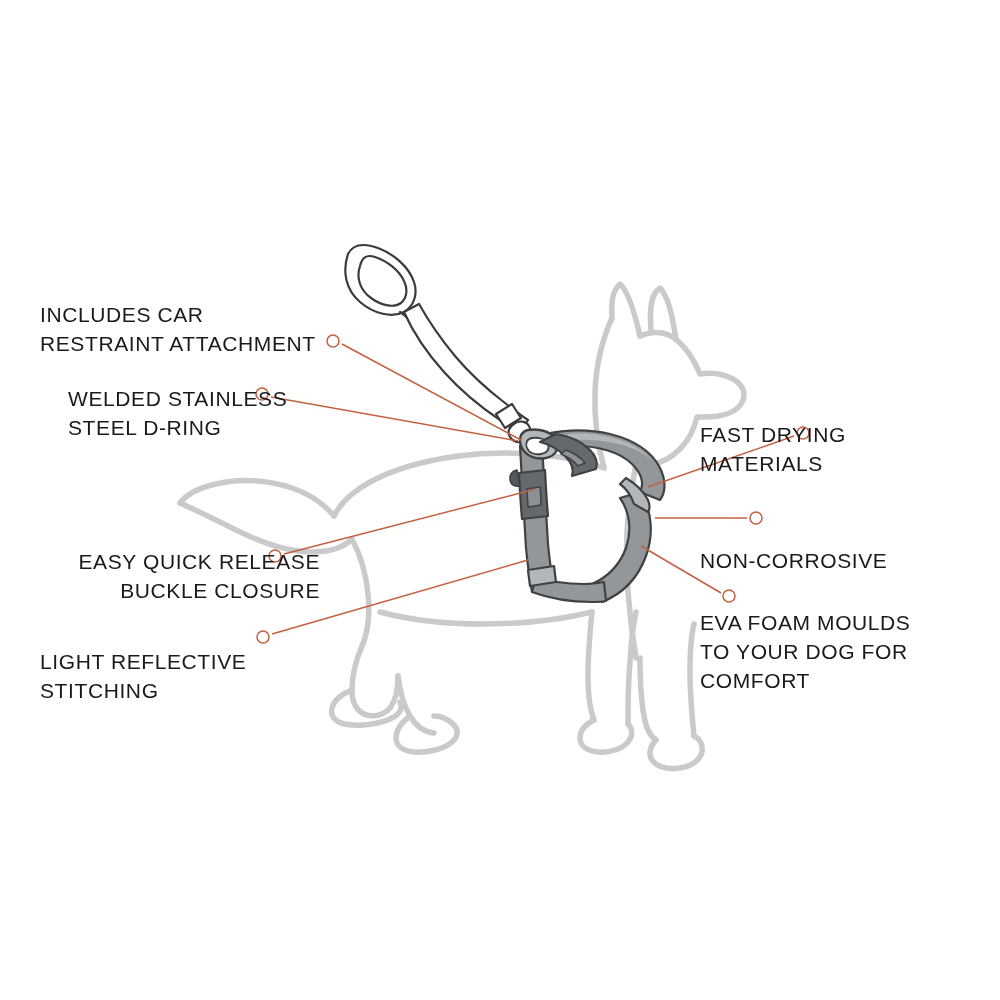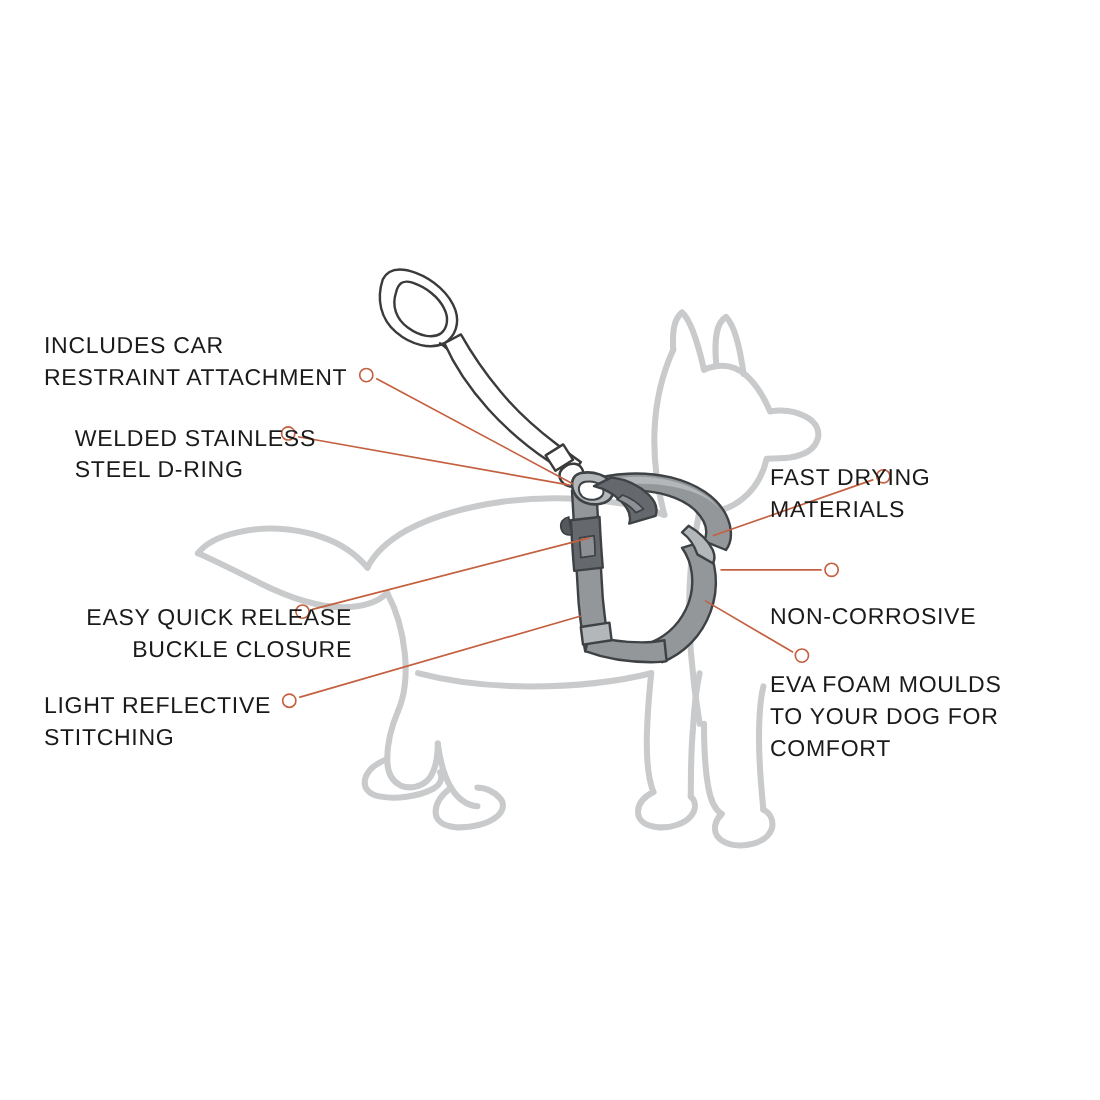--- a/index.html
+++ b/index.html
@@ -233,21 +233,21 @@
 
   <div class="callout left" style="left:40px; top:300px; width:330px;">INCLUDES CAR
 RESTRAINT ATTACHMENT</div>
 
   <div class="callout left" style="left:40px; top:384px; width:260px;margin-left:28px;">WELDED STAINLESS
 STEEL D-RING</div>
 
   <div class="callout left" style="left:40px; top:547px; width:280px;text-align:right;">EASY QUICK RELEASE
 BUCKLE CLOSURE</div>
 
-  <div class="callout left" style="left:40px; top:627px; width:260px;">LIGHT REFLECTIVE
+  <div class="callout left" style="left:40px; top:647px; width:260px;">LIGHT REFLECTIVE
 STITCHING</div>
 
   <div class="callout right" style="left:700px; top:420px; width:268px;">FAST DRYING
 MATERIALS</div>
 
   <div class="callout right" style="left:700px; top:536px; width:268px;margin-top:10px;">NON-CORROSIVE</div>
 
   <div class="callout right" style="left:700px; top:608px; width:268px;">EVA FOAM MOULDS
 TO YOUR DOG FOR
 COMFORT</div>

